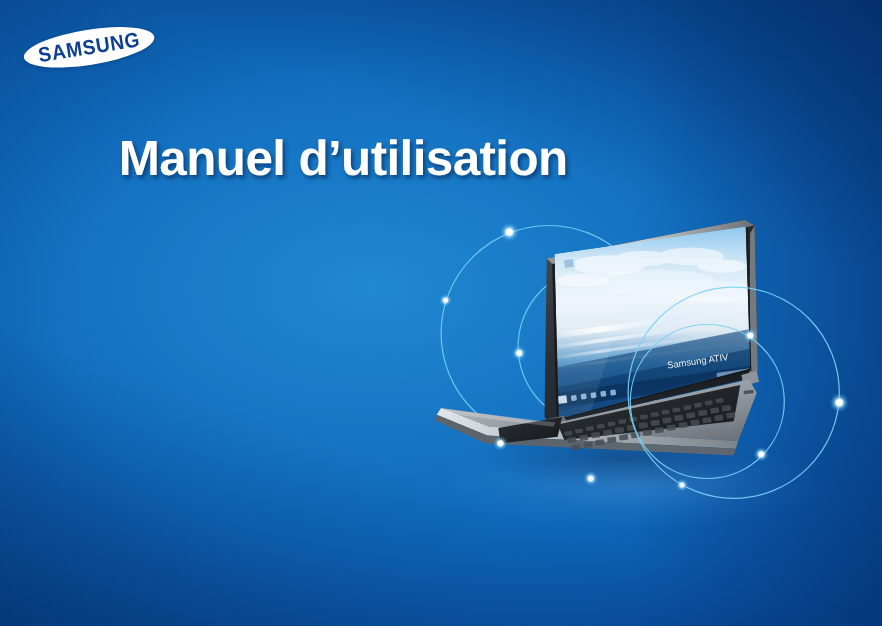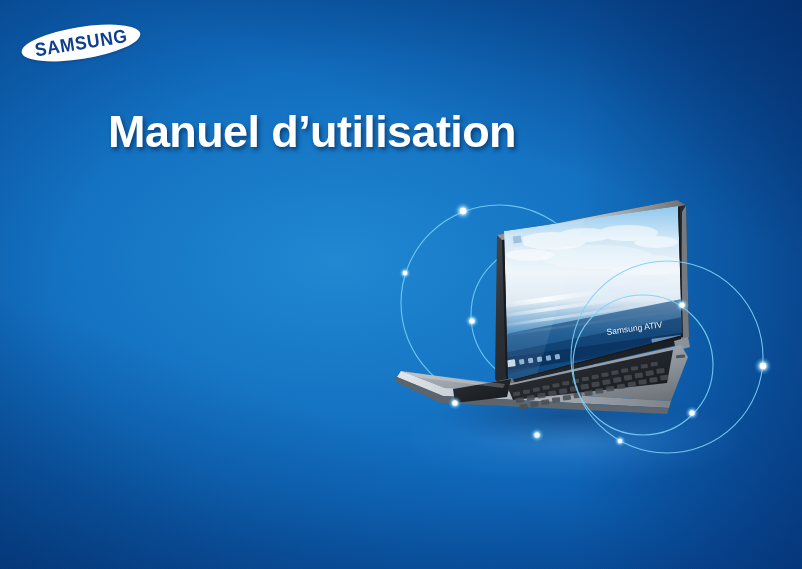--- a/index.html
+++ b/index.html
@@ -83,21 +83,21 @@
   }
   .logo-text span {
     display: inline-block;
     transform: scaleY(1.05) scaleX(0.97);
   }
 
   
   .title {
     position: absolute;
     left: 108px;
-    top: 106px;
+    top: 118px;
     color: #ffffff;
     font-family: "Liberation Sans", sans-serif;
     font-weight: bold;
     font-size: 45px;
     letter-spacing: -0.6px;
     white-space: nowrap;
     text-shadow: 2px 3px 4px rgba(0,20,58,0.55);
   }
 
   

